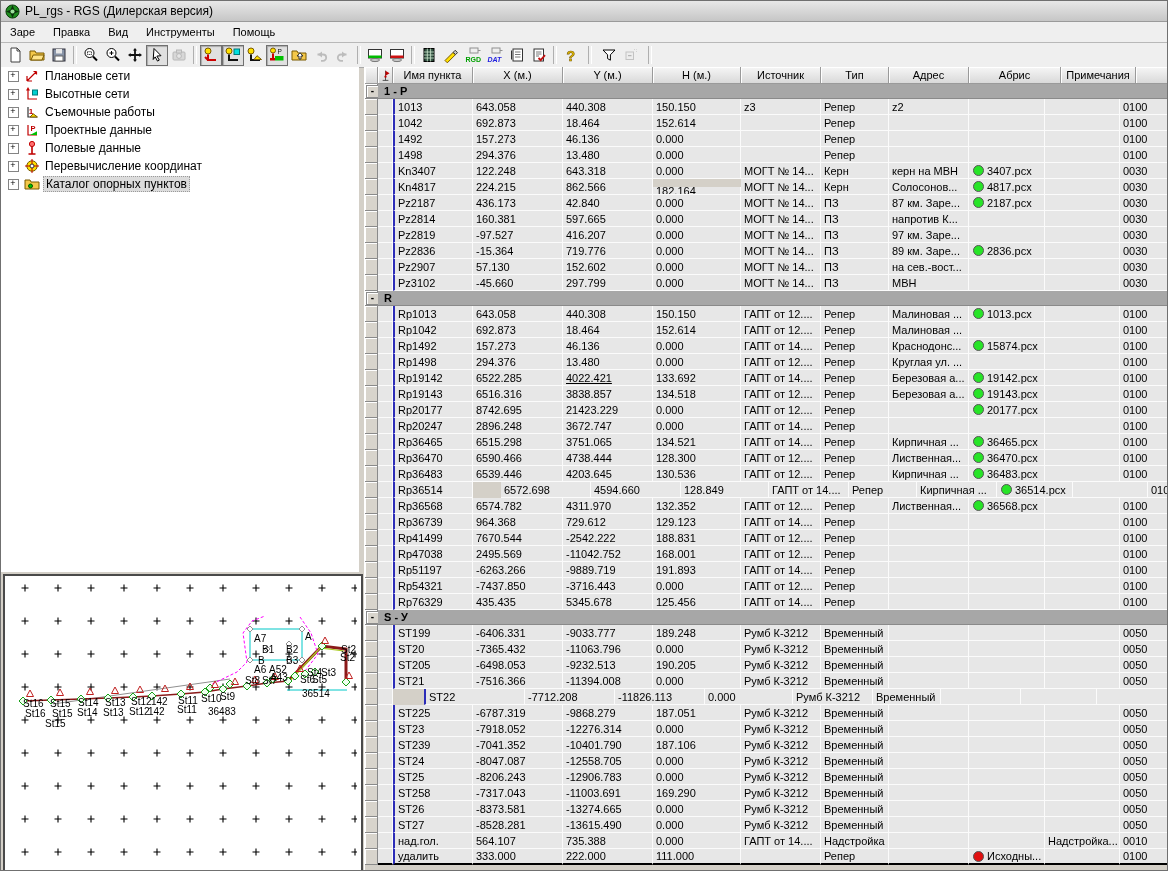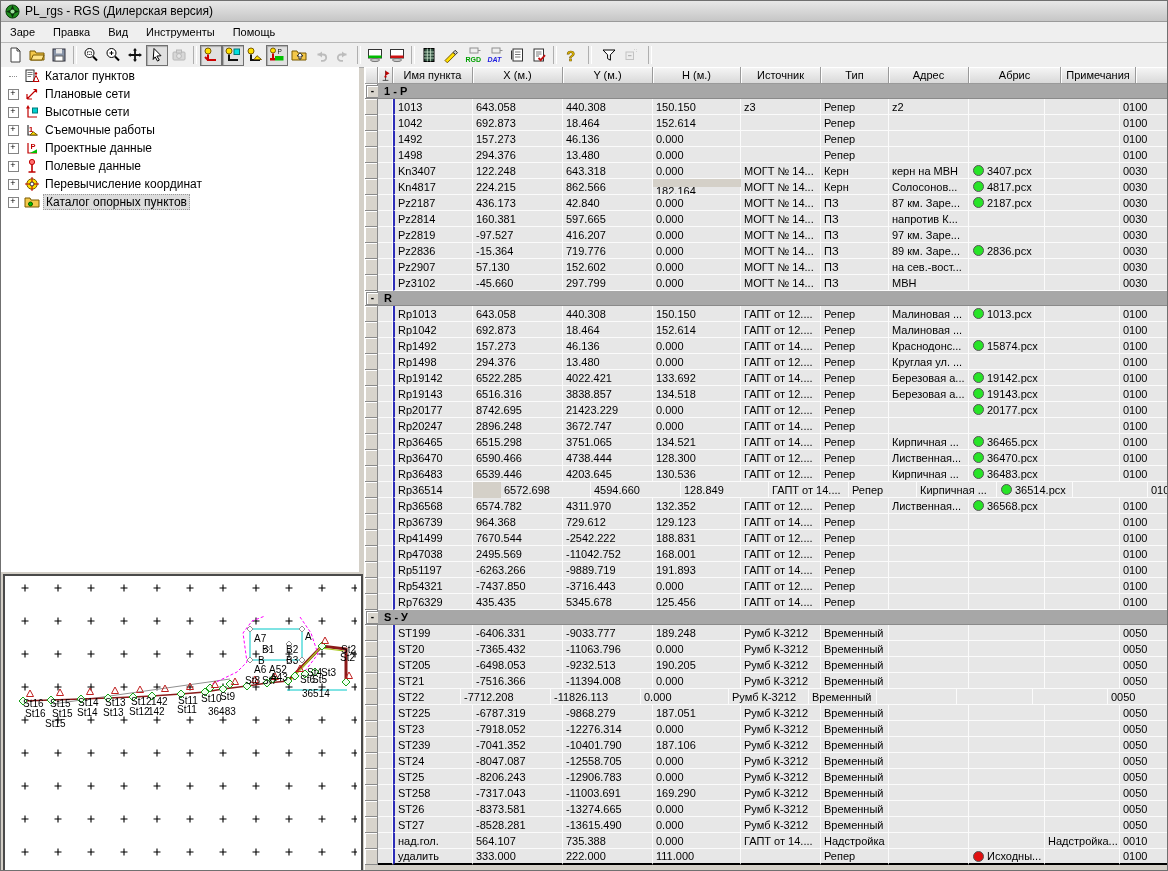--- a/index.html
+++ b/index.html
@@ -301,32 +301,20 @@
         <svg viewBox="0 0 16 16">
           <rect x="3" y="5" width="7.5" height="7.5" fill="#ECECEC" stroke="#909090"></rect>
           <path d="M5 8.7h3.5" stroke="#555"></path>
           <path d="M11 2.5h2.5V5" stroke="#B0B0B0" fill="none" stroke-dasharray="1,1"></path>
         </svg>
       </span>
     </button>
     <span class="tb-sep double"></span>
   </div>
 <div class="treepanel">
-    <div class="tree-row">
-      <span class="tree-gutter">
-        <span class="tree-dot"></span>
-      </span>
-      <span class="tree-ico"><svg viewBox="0 0 16 16">
-          <rect x="2" y="2" width="8" height="11.5" fill="#fff" stroke="#333"></rect>
-          <path d="M3.5 4.5h5M3.5 6.5h5M3.5 8.5h3.5" stroke="#555" stroke-width="0.8"></path>
-          <path d="M9 13.5l3-6 3 6z" fill="none" stroke="#C00000"></path>
-          <circle cx="12" cy="5.5" r="1.2" fill="#C00000"></circle>
-        </svg></span>
-      <span class="tree-label">Каталог пунктов</span>
-    </div>
     <div class="tree-row">
       <span class="tree-gutter">
         <span class="expander">+</span>
       </span>
       <span class="tree-ico"><svg viewBox="0 0 16 16">
           <path d="M3 13L12.5 3.5M12.5 3.5h-3M12.5 3.5v3M3 13h5M3 13V8" stroke="#C00000" fill="none" stroke-width="1.2"></path>
         </svg></span>
       <span class="tree-label">Плановые сети</span>
     </div>
     <div class="tree-row">
@@ -853,21 +841,21 @@
       <div class="cell" style="width: 80px; flex: 0 0 auto;">Круглая ул. ...</div>
       <div class="cell" style="width: 76px; flex: 0 0 auto;"></div>
       <div class="cell" style="width: 75px; flex: 0 0 auto;"></div>
       <div class="cell" style="width: 50px; flex: 1 1 0%;">0100</div>
     </div>
     <div class="trow">
       <div class="rowhdr" style="width: 13px; flex: 0 0 auto;"></div>
       <div class="cell" style="width: 15px; flex: 0 0 auto;"></div>
       <div class="cell namecell" style="width: 80px; flex: 0 0 auto;">Rp19142</div>
       <div class="cell" style="width: 90px; flex: 0 0 auto;">6522.285</div>
-      <div class="cell" style="width: 90px; flex: 0 0 auto;">4022.421</div>
+      <div class="cell" style="width: 90px; flex: 0 0 auto; text-decoration: underline;">4022.421</div>
       <div class="cell" style="width: 88px; flex: 0 0 auto;">133.692</div>
       <div class="cell" style="width: 80px; flex: 0 0 auto;">ГАПТ от 14....</div>
       <div class="cell" style="width: 68px; flex: 0 0 auto;">Репер</div>
       <div class="cell" style="width: 80px; flex: 0 0 auto;">Березовая а...</div>
       <div class="cell" style="width: 76px; flex: 0 0 auto;">
         <span class="dot" style="background: rgb(39, 228, 39);"></span>
         <span>19142.pcx</span>
       </div>
       <div class="cell" style="width: 75px; flex: 0 0 auto;"></div>
       <div class="cell" style="width: 50px; flex: 1 1 0%;">0100</div>
@@ -1147,21 +1135,21 @@
       <div class="cell" style="width: 80px; flex: 0 0 auto;">Румб К-3212</div>
       <div class="cell" style="width: 68px; flex: 0 0 auto;">Временный</div>
       <div class="cell" style="width: 80px; flex: 0 0 auto;"></div>
       <div class="cell" style="width: 76px; flex: 0 0 auto;"></div>
       <div class="cell" style="width: 75px; flex: 0 0 auto;"></div>
       <div class="cell" style="width: 50px; flex: 1 1 0%;">0050</div>
     </div>
     <div class="trow">
       <div class="rowhdr" style="width: 13px; flex: 0 0 auto;"></div>
       <div class="cell" style="width: 15px; flex: 0 0 auto;"></div>
-      <div class="cell namecell" style="width: 68px; flex: 0 0 auto;">ST22</div>
+      <div class="cell namecell" style="width: 101px; flex: 0 0 auto; margin-left: 31px;">ST22</div>
       <div class="cell" style="width: 90px; flex: 0 0 auto;">-7712.208</div>
       <div class="cell" style="width: 90px; flex: 0 0 auto;">-11826.113</div>
       <div class="cell" style="width: 88px; flex: 0 0 auto;">0.000</div>
       <div class="cell" style="width: 80px; flex: 0 0 auto;">Румб К-3212</div>
       <div class="cell" style="width: 68px; flex: 0 0 auto;">Временный</div>
       <div class="cell" style="width: 80px; flex: 0 0 auto;"></div>
       <div class="cell" style="width: 76px; flex: 0 0 auto;"></div>
       <div class="cell" style="width: 75px; flex: 0 0 auto;"></div>
       <div class="cell" style="width: 50px; flex: 1 1 0%;">0050</div>
     </div>

